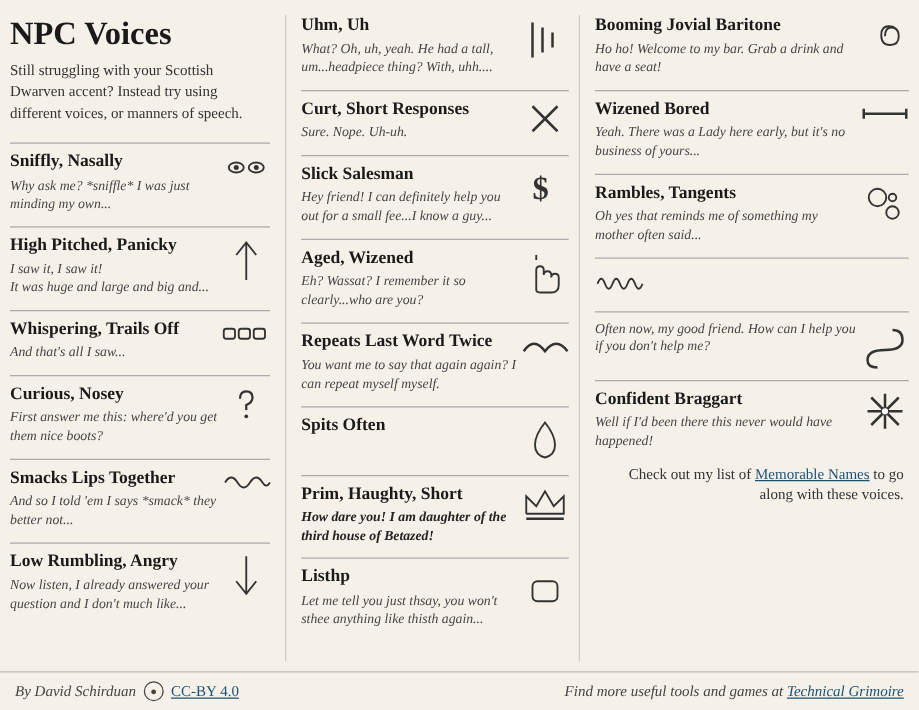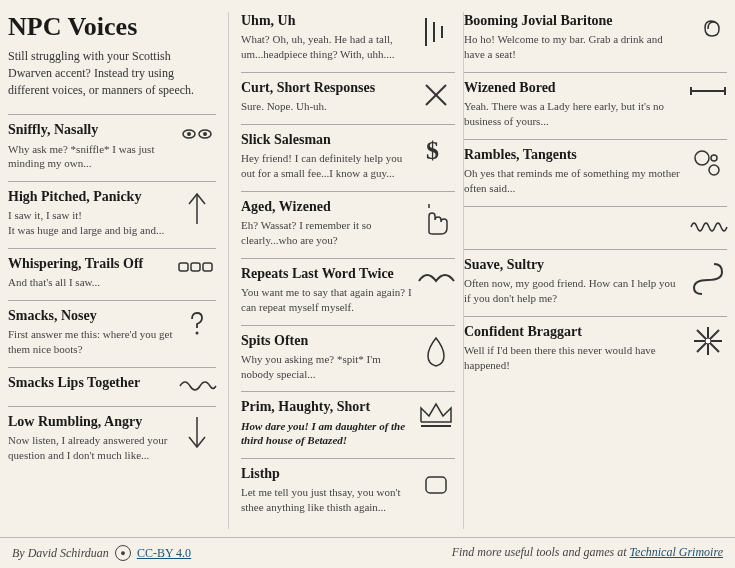--- a/index.html
+++ b/index.html
@@ -48,59 +48,62 @@
       width: 235px;
       flex-shrink: 0;
       border-left: 1px solid #ccc;
       padding-left: 12px;
       padding-right: 8px;
     }
     
     .col3 {
       flex: 1;
       border-left: 1px solid #ccc;
+      padding-left: 12px;
     }
     
     .voice-entry {
       margin-bottom: 10px;
       display: flex;
       align-items: flex-start;
-      justify-content: flex-end;
+      justify-content: space-between;
       gap: 4px;
     }
     .voice-text { flex: 1; }
     .voice-title {
       font-family: 'Palatino Linotype', Palatino, serif;
       font-size: 14px;
       font-weight: bold;
       color: #1a1a1a;
       line-height: 1.3;
       margin-bottom: 2px;
     }
     .voice-title.italic-bold {
       font-style: italic;
     }
     .voice-desc {
       font-size: 11px;
       color: #444;
       line-height: 1.35;
+      font-style: italic;
     }
     .voice-icon {
       width: 38px;
       flex-shrink: 0;
       display: flex;
       align-items: center;
       justify-content: center;
       padding-top: 2px;
     }
     
     .footer {
       border-top: 1px solid #bbb;
       padding: 7px 12px;
       display: flex;
+      align-items: center;
       justify-content: space-between;
       font-size: 12px;
       color: #444;
       background: #f5f0e8;
     }
     .footer-left { display: flex; align-items: center; gap: 6px; }
     .footer-center { font-style: italic; }
     .footer-link { color: #1a5276; text-decoration: underline; cursor: pointer; }
     .circle-icon {
       width: 16px; height: 16px;
@@ -178,35 +181,36 @@
             <rect x="1" y="6" width="9" height="8" rx="2" fill="none" stroke="#333" stroke-width="1.5"></rect>
             <rect x="13" y="6" width="9" height="8" rx="2" fill="none" stroke="#333" stroke-width="1.5"></rect>
             <rect x="25" y="6" width="9" height="8" rx="2" fill="none" stroke="#333" stroke-width="1.5"></rect>
           </svg>
         </div>
       </div>
       <hr class="divider-line">
 
       <div class="voice-entry">
         <div class="voice-text">
-          <div class="voice-title">Smacks, Nosey</div>
+          <div class="voice-title">Curious, Nosey</div>
           <div class="voice-desc">First answer me this: where'd you get them nice boots?</div>
         </div>
         <div class="voice-icon">
           <svg width="22" height="36" viewBox="0 0 22 36">
             <path d="M6,10 Q6,4 11,4 Q16,4 16,9 Q16,13 11,15 L11,19" fill="none" stroke="#333" stroke-width="1.8"></path>
             <circle cx="11" cy="24" r="1.5" fill="#333"></circle>
           </svg>
         </div>
       </div>
       <hr class="divider-line">
 
       <div class="voice-entry">
         <div class="voice-text">
           <div class="voice-title">Smacks Lips Together</div>
+          <div class="voice-desc">And so I told 'em I says *smack* they better not...</div>
         </div>
         <div class="voice-icon">
           <svg width="38" height="20" viewBox="0 0 38 20">
             <path d="M2,10 Q7,2 12,10 Q17,18 22,10 Q27,2 32,10 Q35,15 38,10" fill="none" stroke="#333" stroke-width="1.5"></path>
           </svg>
         </div>
       </div>
       <hr class="divider-line">
 
       <div class="voice-entry">
@@ -290,21 +294,20 @@
           <svg width="38" height="20" viewBox="0 0 38 20">
             <path d="M2,14 Q10,2 19,14 Q28,2 37,14" fill="none" stroke="#333" stroke-width="2"></path>
           </svg>
         </div>
       </div>
       <hr class="divider-line">
 
       <div class="voice-entry">
         <div class="voice-text">
           <div class="voice-title">Spits Often</div>
-          <div class="voice-desc">Why you asking me? *spit* I'm nobody special...</div>
         </div>
         <div class="voice-icon">
           <svg width="24" height="36" viewBox="0 0 24 36">
             <path d="M12,4 Q20,14 20,22 Q20,30 12,32 Q4,30 4,22 Q4,14 12,4 Z" fill="none" stroke="#333" stroke-width="1.5"></path>
           </svg>
         </div>
       </div>
       <hr class="divider-line">
 
       <div class="voice-entry">
@@ -383,21 +386,20 @@
         <div class="voice-icon">
           <svg width="38" height="24" viewBox="0 0 38 24">
             <path d="M2,12 Q5,4 8,12 Q11,20 14,12 Q17,4 20,12 Q23,20 26,12 Q29,4 32,12 Q35,20 38,12" fill="none" stroke="#333" stroke-width="1.5"></path>
           </svg>
         </div>
       </div>
       <hr class="divider-line">
 
       <div class="voice-entry">
         <div class="voice-text">
-          <div class="voice-title">Suave, Sultry</div>
           <div class="voice-desc">Often now, my good friend. How can I help you if you don't help me?</div>
         </div>
         <div class="voice-icon">
           <svg width="28" height="36" viewBox="0 0 28 36">
             <path d="M20,6 Q28,6 28,14 Q28,22 14,22 Q0,22 0,30 Q0,36 8,36" fill="none" stroke="#333" stroke-width="2"></path>
           </svg>
         </div>
       </div>
       <hr class="divider-line">
 
@@ -410,20 +412,23 @@
           <svg width="32" height="32" viewBox="0 0 32 32">
             <line x1="16" y1="2" x2="16" y2="30" stroke="#333" stroke-width="2"></line>
             <line x1="2" y1="16" x2="30" y2="16" stroke="#333" stroke-width="2"></line>
             <line x1="5" y1="5" x2="27" y2="27" stroke="#333" stroke-width="2"></line>
             <line x1="27" y1="5" x2="5" y2="27" stroke="#333" stroke-width="2"></line>
             <circle cx="16" cy="16" r="3" fill="#fff" stroke="#333" stroke-width="1"></circle>
           </svg>
         </div>
       </div>
 
+      <div class="col3-bottom-note">
+        <span>Check out my list of </span><a class="footer-link" href="#">Memorable Names</a><span> to go along with these voices.</span>
+      </div>
     </div>
   </div>
 
   <div class="footer">
     <div class="footer-left">
       <span style="font-style:italic;">By David Schirduan</span>
       <span class="circle-icon">●</span>
       <a class="footer-link" href="#"><span>CC-BY 4.0</span></a>
     </div>
     <div class="footer-center">

